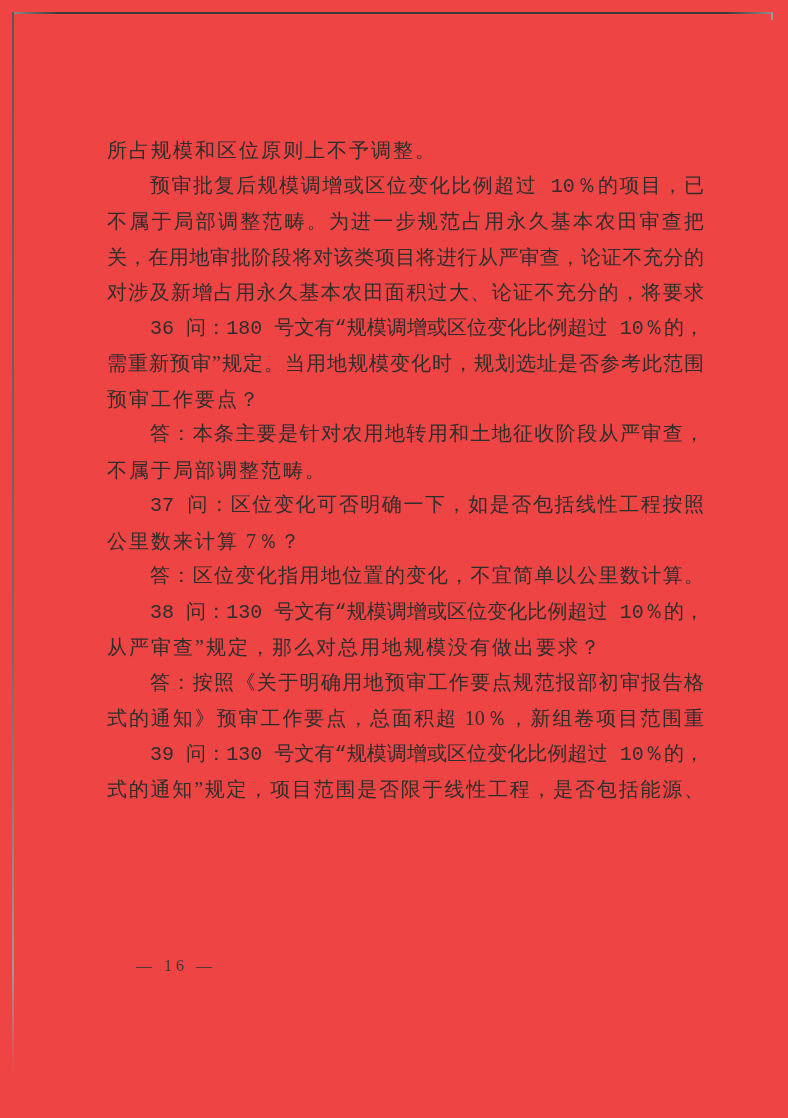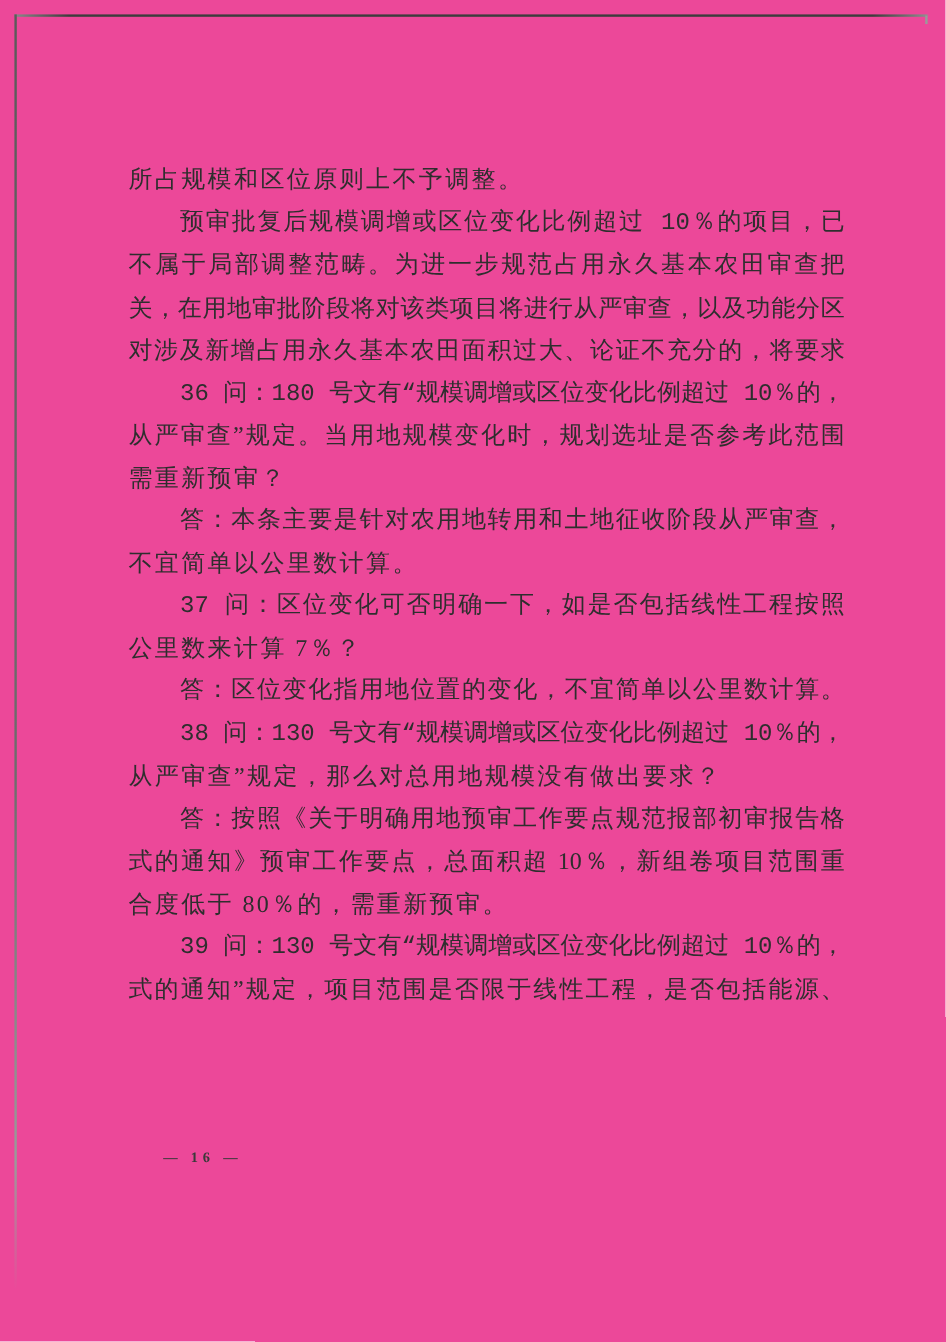--- a/index.html
+++ b/index.html
@@ -4,21 +4,21 @@
 <style>
   html, body {
     margin: 0;
     padding: 0;
     background: #ffffff;
   }
   .page {
     position: relative;
     width: 788px;
     height: 1118px;
-    background: #ec4899;
+    background: #ef4444;
     overflow: hidden;
     font-family: "Liberation Serif", "DejaVu Serif", serif;
   }
   
   .frame-top {
     position: absolute;
     left: 12px;
     top: 12px;
     width: 761px;
     height: 2px;
@@ -65,51 +65,49 @@
     letter-spacing: 2px;
   }
   .ln.ind {
     text-indent: 43px;
     font-family: Liberation Mono, monospace;
   }
   .footer {
     position: absolute;
     left: 136px;
     top: 957px;
-    font-size: 12px;
+    font-size: 16px;
     letter-spacing: 4px;
     color: #3a3a3a;
-    font-weight: bold;
   }
 </style>
 </head>
 <body>
 
 <div class="page">
   <div class="frame-top"></div>
   <div class="frame-top-stub"></div>
   <div class="frame-left"></div>
 
   <div class="content">
     <p class="ln end">所占规模和区位原则上不予调整。</p>
     <p class="ln fill ind">预审批复后规模调增或区位变化比例超过 10％的项目，已</p>
     <p class="ln fill">不属于局部调整范畴。为进一步规范占用永久基本农田审查把</p>
-    <p class="ln fill">关，在用地审批阶段将对该类项目将进行从严审查，以及功能分区</p>
+    <p class="ln fill">关，在用地审批阶段将对该类项目将进行从严审查，论证不充分的</p>
     <p class="ln fill">对涉及新增占用永久基本农田面积过大、论证不充分的，将要求</p>
     <p class="ln fill ind">36 问：180 号文有“规模调增或区位变化比例超过 10％的，</p>
-    <p class="ln fill">从严审查”规定。当用地规模变化时，规划选址是否参考此范围</p>
-    <p class="ln end">需重新预审？</p>
+    <p class="ln fill">需重新预审”规定。当用地规模变化时，规划选址是否参考此范围</p>
+    <p class="ln end">预审工作要点？</p>
     <p class="ln fill ind">答：本条主要是针对农用地转用和土地征收阶段从严审查，</p>
-    <p class="ln end">不宜简单以公里数计算。</p>
+    <p class="ln end">不属于局部调整范畴。</p>
     <p class="ln fill ind">37 问：区位变化可否明确一下，如是否包括线性工程按照</p>
     <p class="ln end">公里数来计算 7％？</p>
     <p class="ln fill ind">答：区位变化指用地位置的变化，不宜简单以公里数计算。</p>
     <p class="ln fill ind">38 问：130 号文有“规模调增或区位变化比例超过 10％的，</p>
     <p class="ln end">从严审查”规定，那么对总用地规模没有做出要求？</p>
     <p class="ln fill ind">答：按照《关于明确用地预审工作要点规范报部初审报告格</p>
     <p class="ln fill">式的通知》预审工作要点，总面积超 10％，新组卷项目范围重</p>
-    <p class="ln end">合度低于 80％的，需重新预审。</p>
     <p class="ln fill ind">39 问：130 号文有“规模调增或区位变化比例超过 10％的，</p>
     <p class="ln fill">式的通知”规定，项目范围是否限于线性工程，是否包括能源、</p>
   </div>
 
   <div class="footer">— 16 —</div>
 </div>
 
 </body></html>

